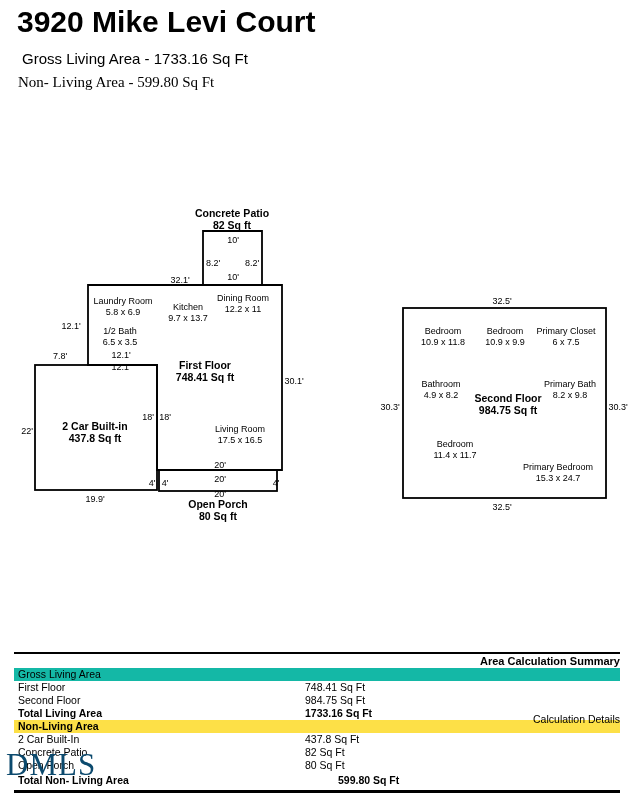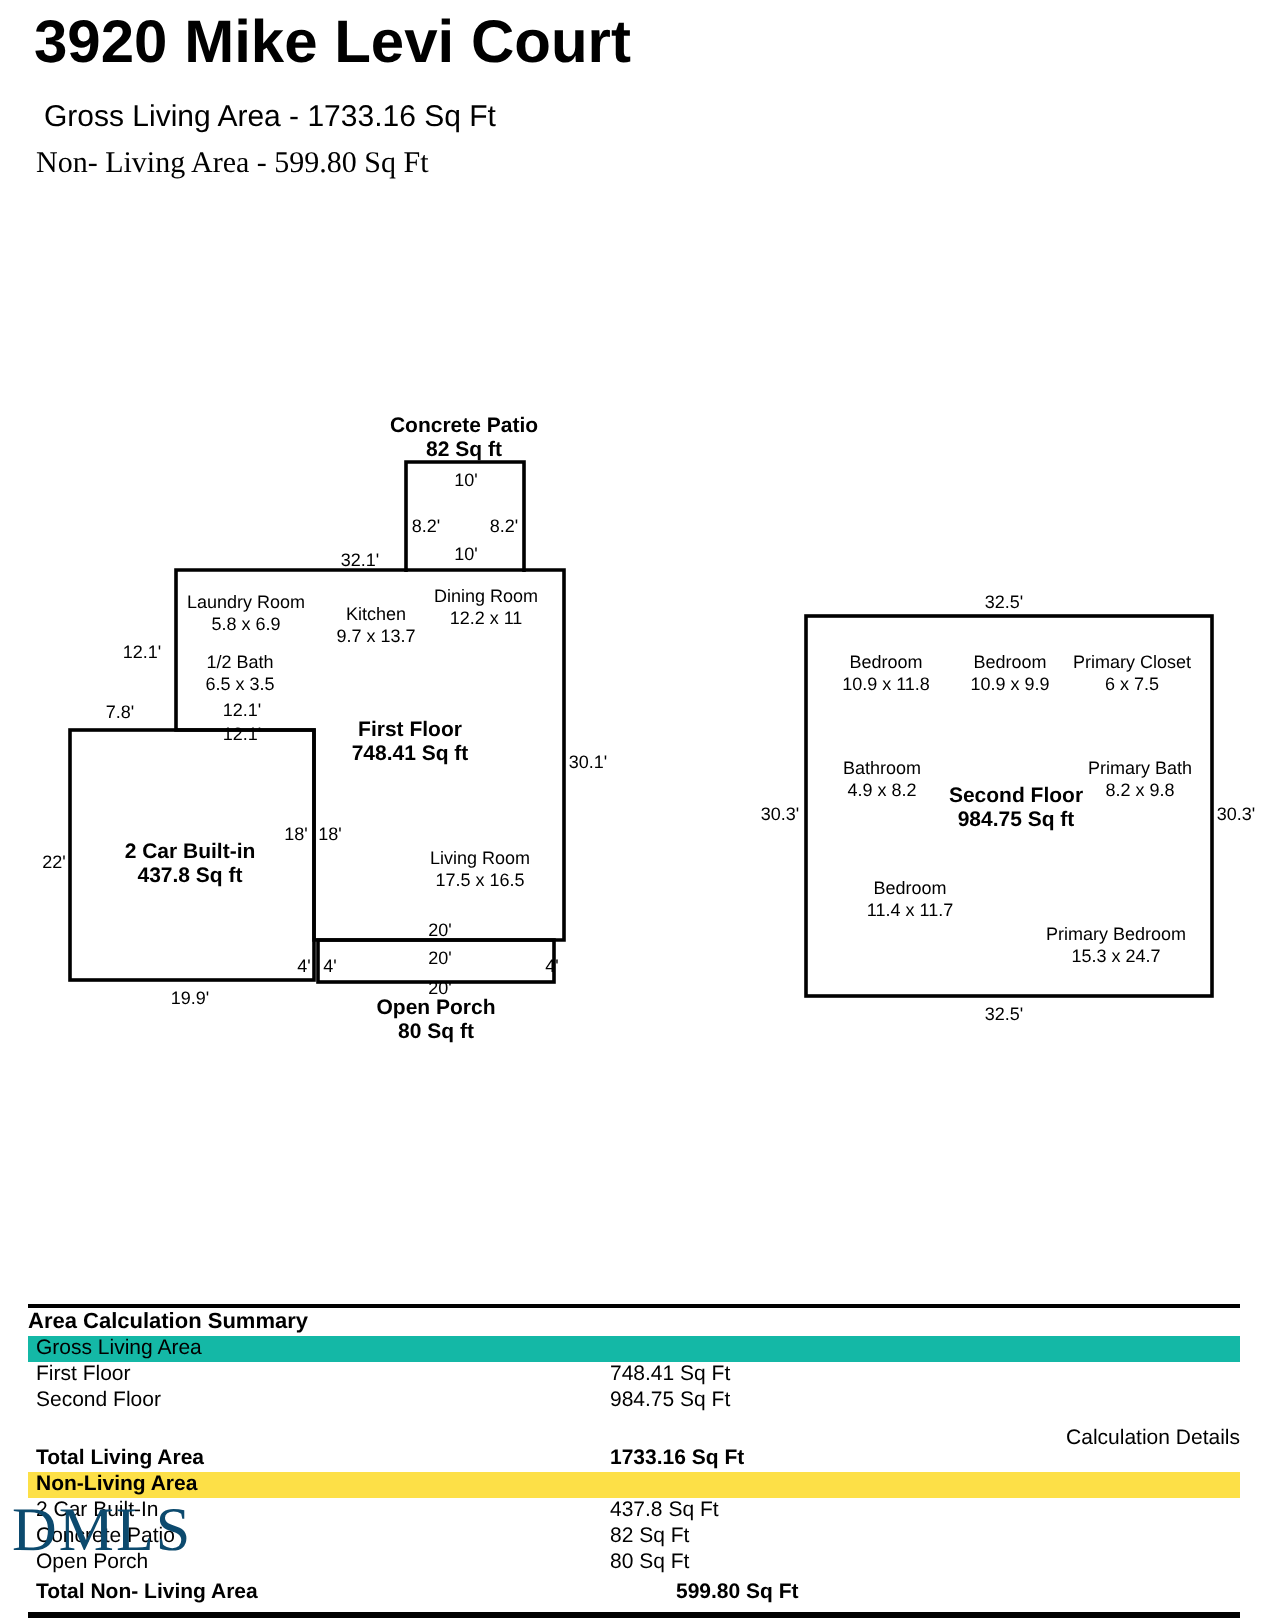--- a/index.html
+++ b/index.html
@@ -29,30 +29,30 @@
   }
   .b { font-weight:700; font-size:10.5px; }
   .lbl2.b { line-height:12px; }
 
   
   .summary {
     position:absolute; left:14px; top:652px; width:606px;
     border-top:2px solid #000; border-bottom:3px solid #000;
     font-size:10.5px; padding-bottom:3px;
   }
-  .sum-title { text-align:left; font-weight:700; font-size:11px; line-height:14px; }
+  .sum-title { text-align:right; font-weight:700; font-size:11px; line-height:14px; }
   .sum-header { position:relative; background:#14b8a6; font-weight:400; line-height:13px; }
   .sh-left { padding-left:4px; }
   .sh-center { position:absolute; left:0; right:0; top:0; text-align:right;margin-top:45px; }
   .sum-row { display:flex; line-height:13px; }
   .sum-row .c1 { width:291px; padding-left:4px; }
   .sum-row .c2 { flex:1; }
   .sum-row.bold { font-weight:700; }
   .sum-row.section { background:#fde047; font-weight:700; }
-  .sum-row.gap { margin-top:16px; }
+  .sum-row.gap { margin-top:0; }
   .sum-row.gap2 { margin-top:2px;gap:33px; }
 
   .watermark {
     position:absolute; left:6px; top:748px;
     font-family:"Liberation Serif", serif; font-size:31px; line-height:34px;
     letter-spacing:1px; color:#0c4a6e; z-index:5;
   }
 </style>
 </head>
 <body>

